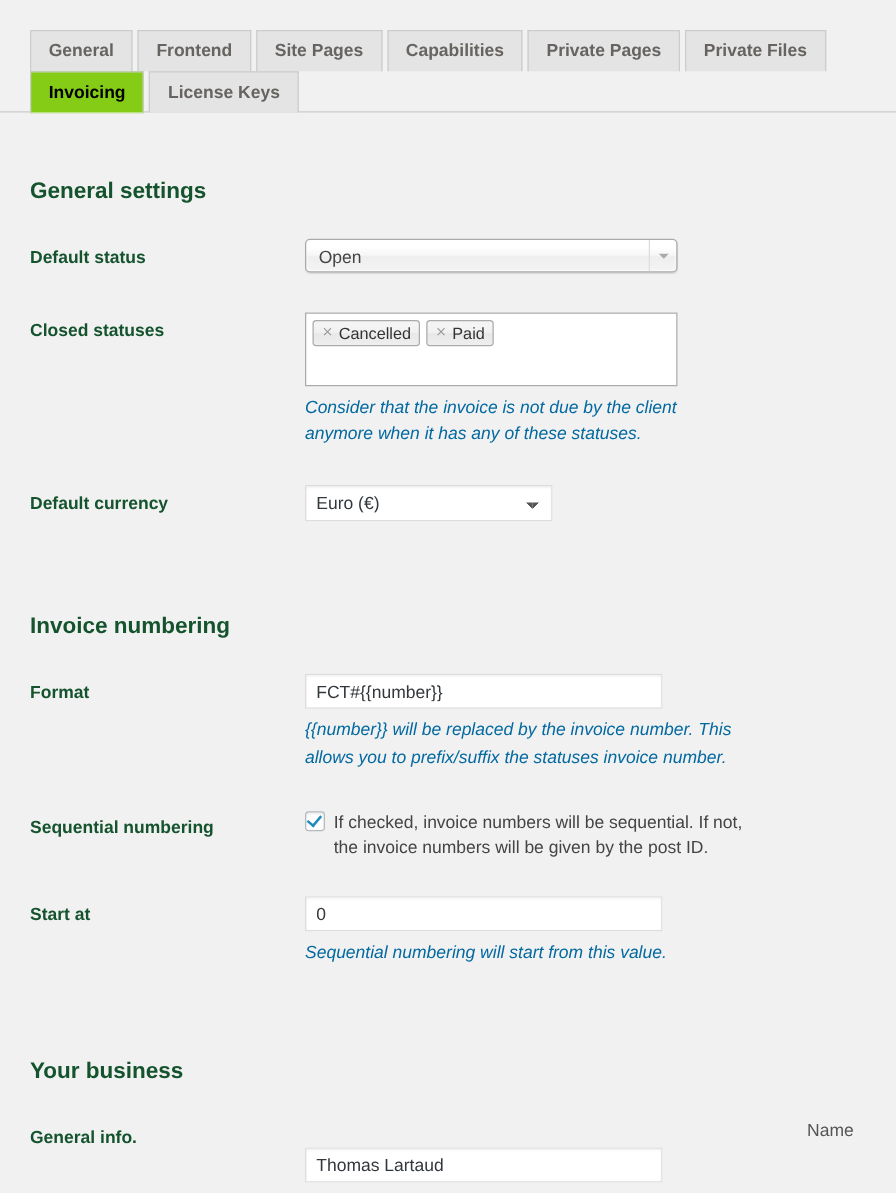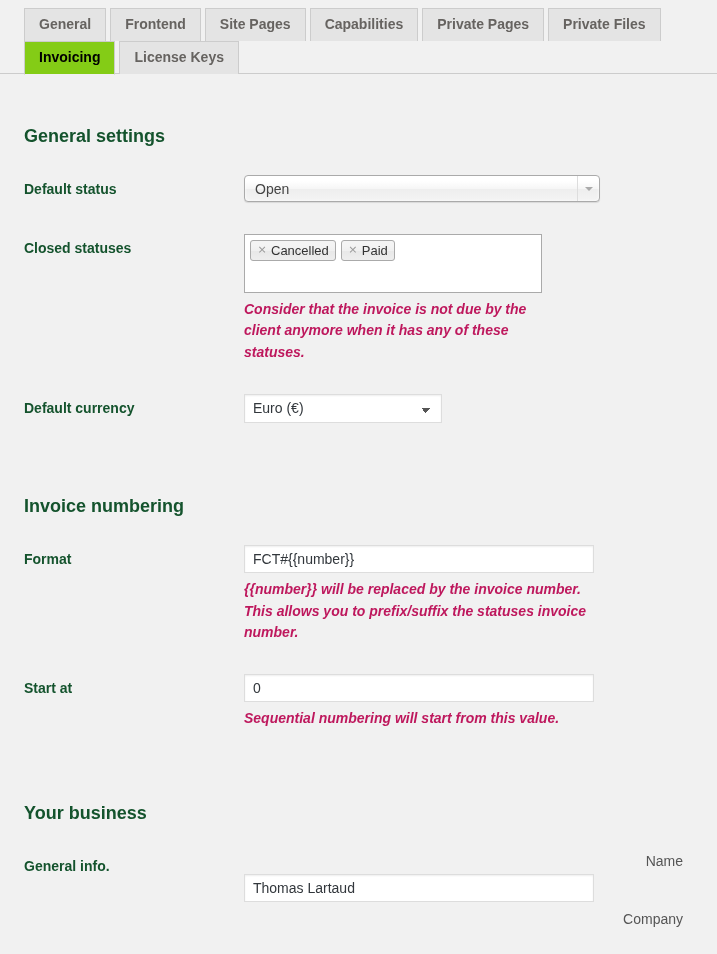--- a/index.html
+++ b/index.html
@@ -14,21 +14,21 @@
     background: #f1f1f1;
     font-family: "Liberation Sans", sans-serif;
     font-size: 13px;
     color: #444;
     -webkit-font-smoothing: antialiased;
   }
 
   
   .nav-tab-wrapper {
     position: relative;
-    padding: 7px 0 0 0;
+    padding: 23px 0 0 0;
     margin: 0 0 0 0;
     border-bottom: 1px solid #ccc;
     line-height: inherit;
     padding-left: 24px;
     box-sizing: border-box;
     width: 717px;
   }
   .nav-tab-row {
     white-space: nowrap;
     font-size: 0;
@@ -95,21 +95,21 @@
   table.form-table td {
     vertical-align: top;
     padding: 15px 10px;
     line-height: 1.3;
   }
 
   
   .chosen-single {
     position: relative;
     display: block;
-    width: 356px;
+    width: 298px;
     height: 27px;
     line-height: 26px;
     padding-left: 10px;
     box-sizing: border-box;
     background: #ffffff;
     background-image: linear-gradient(#ffffff 20%, #f6f6f6 50%, #eeeeee 52%, #f4f4f4 100%);
     border: 1px solid #aaa;
     border-radius: 4px;
     box-shadow: 0 0 3px #ffffff inset, 0 1px 1px rgba(0,0,0,0.1);
     color: #444;
@@ -199,43 +199,42 @@
     appearance: none;
     background-image: linear-gradient(45deg, transparent 50%, #555 50%), linear-gradient(135deg, #555 50%, transparent 50%);
     background-position: calc(100% - 15px) 13px, calc(100% - 10px) 13px;
     background-size: 5px 5px, 5px 5px;
     background-repeat: no-repeat;
     cursor: pointer;
   }
 
   
   input.regular-text {
-    width: 350px;
+    width: 286px;
     height: 28px;
     box-sizing: border-box;
     padding: 3px 8px;
     font-size: 14px;
     font-family: "Liberation Sans", sans-serif;
     color: #32373c;
     background: #fff;
     border: 1px solid #ddd;
     border-radius: 0;
     box-shadow: inset 0 1px 2px rgba(0,0,0,0.07);
     outline: none;
   }
   input.regular-text::placeholder { color: #a0a5aa; opacity: 1; }
 
   p.description {
     margin: 6px 0 0 0;
     font-size: 14px;
     font-style: italic;
-    color: #be185d;
+    color: #0369a1;
     line-height: 1.55;
     max-width: 352px;
-    font-weight: bold;
   }
   p.description.wide { max-width: 300px; }
 
   
   .cb-row {
     display: flex;
     align-items: flex-start;
     max-width: 360px;
   }
   .wp-checkbox {
@@ -347,20 +346,29 @@
   <table class="form-table">
     <tbody>
       <tr>
         <th>Format</th>
         <td>
           <input class="regular-text" type="text" value="FCT#{{number}}" style="">
           <p class="description">{{number}} will be replaced by the invoice number. This allows you to prefix/suffix the statuses invoice number.</p>
         </td>
       </tr>
 
+      <tr>
+        <th>Sequential numbering</th>
+        <td>
+          <div class="cb-row">
+            <span class="wp-checkbox"></span>
+            <span class="cb-label">If checked, invoice numbers will be sequential. If not, the invoice numbers will be given by the post ID.</span>
+          </div>
+        </td>
+      </tr>
 
       <tr>
         <th>Start at</th>
         <td>
           <input class="regular-text" type="text" value="0" style="">
           <p class="description">Sequential numbering will start from this value.</p>
         </td>
       </tr>
     </tbody>
   </table>

